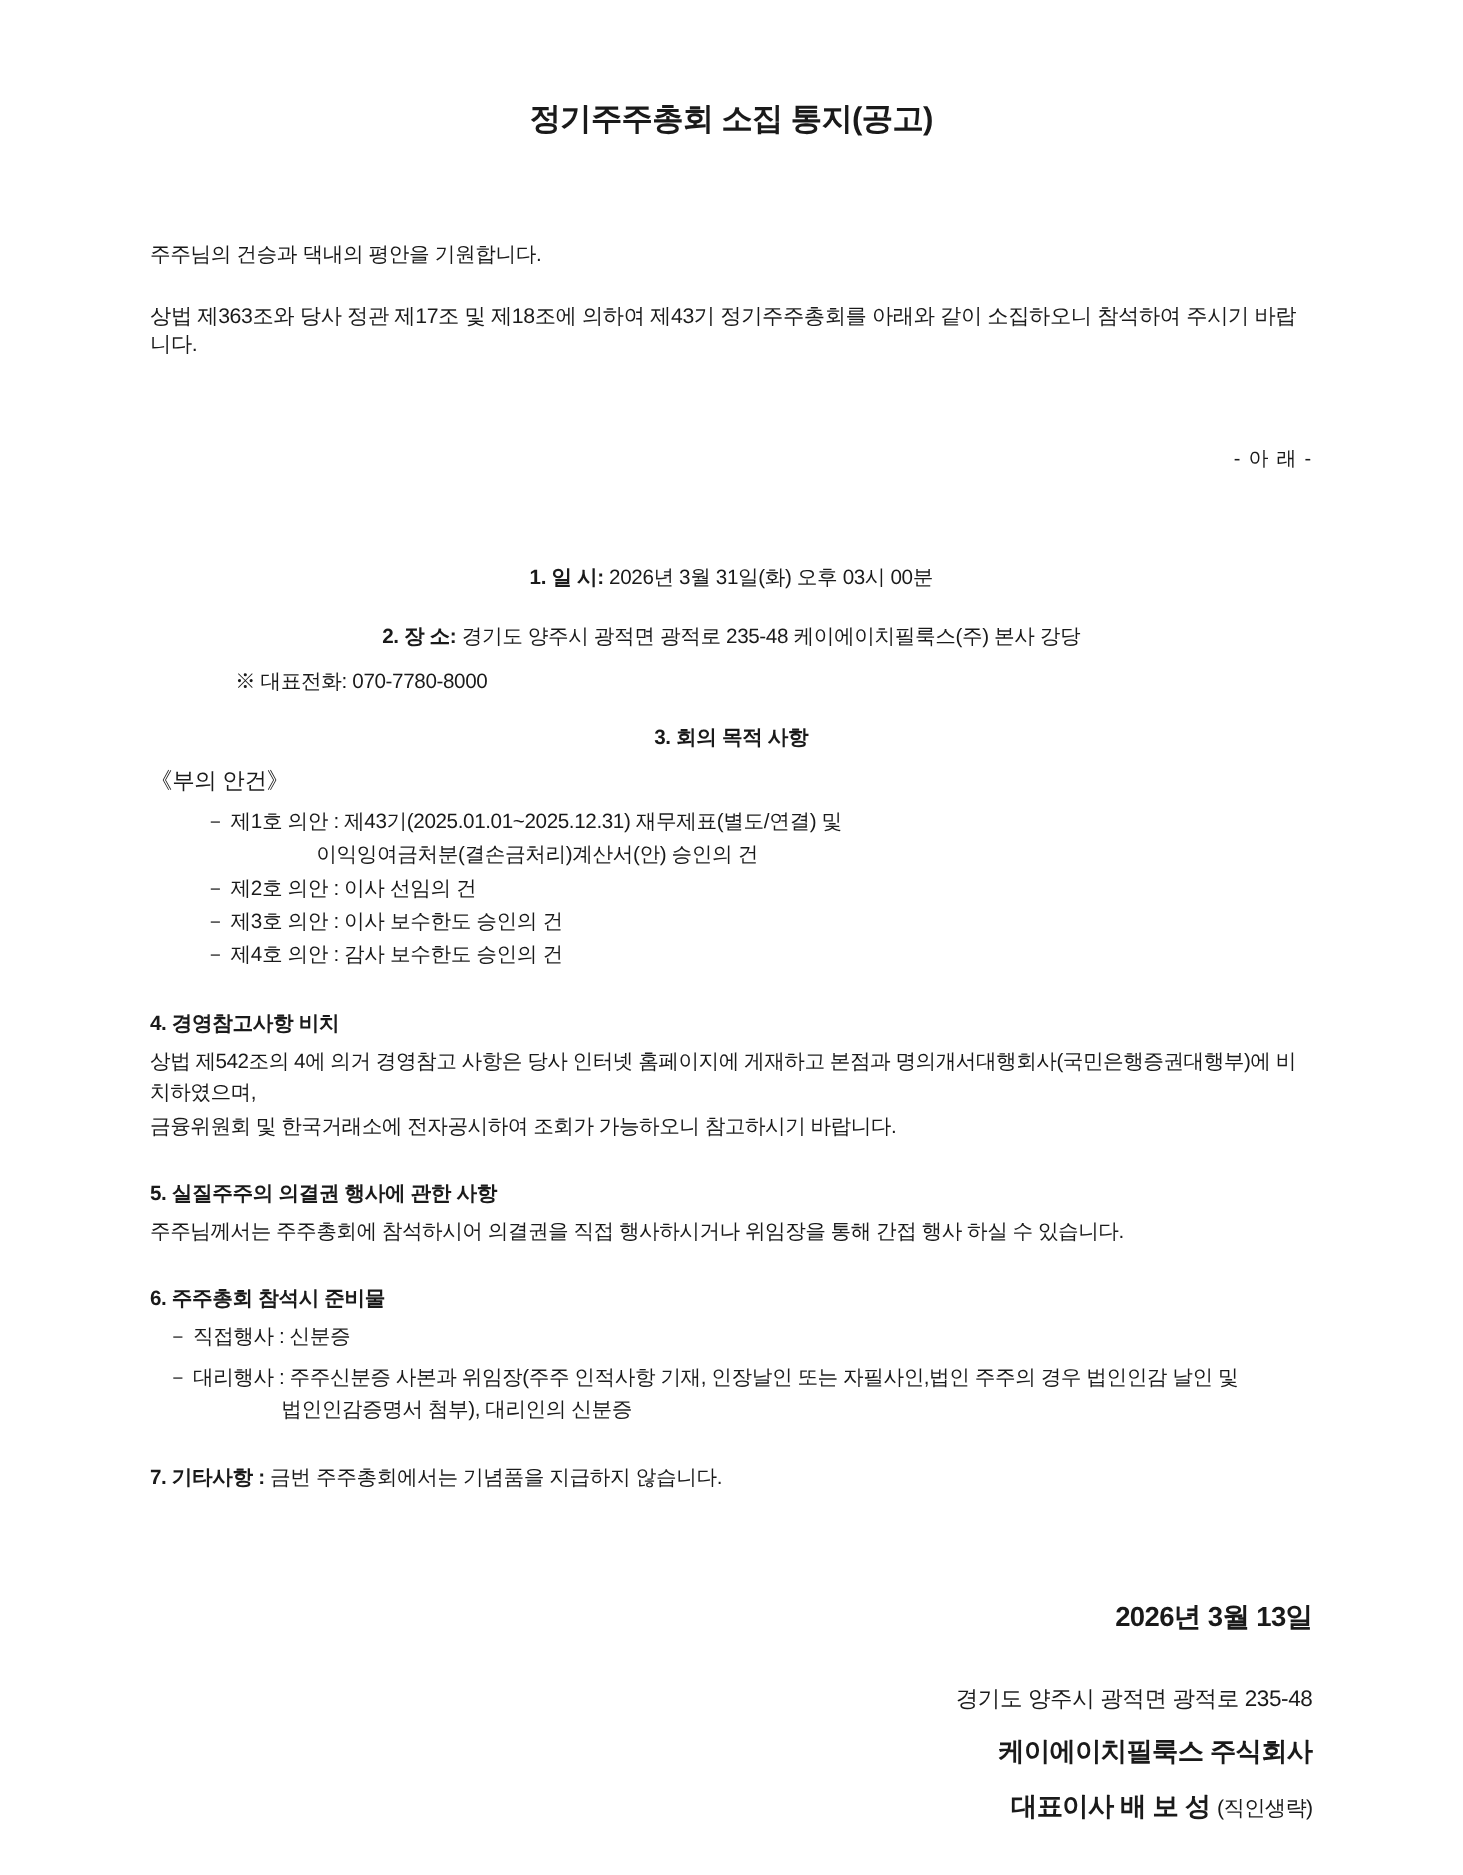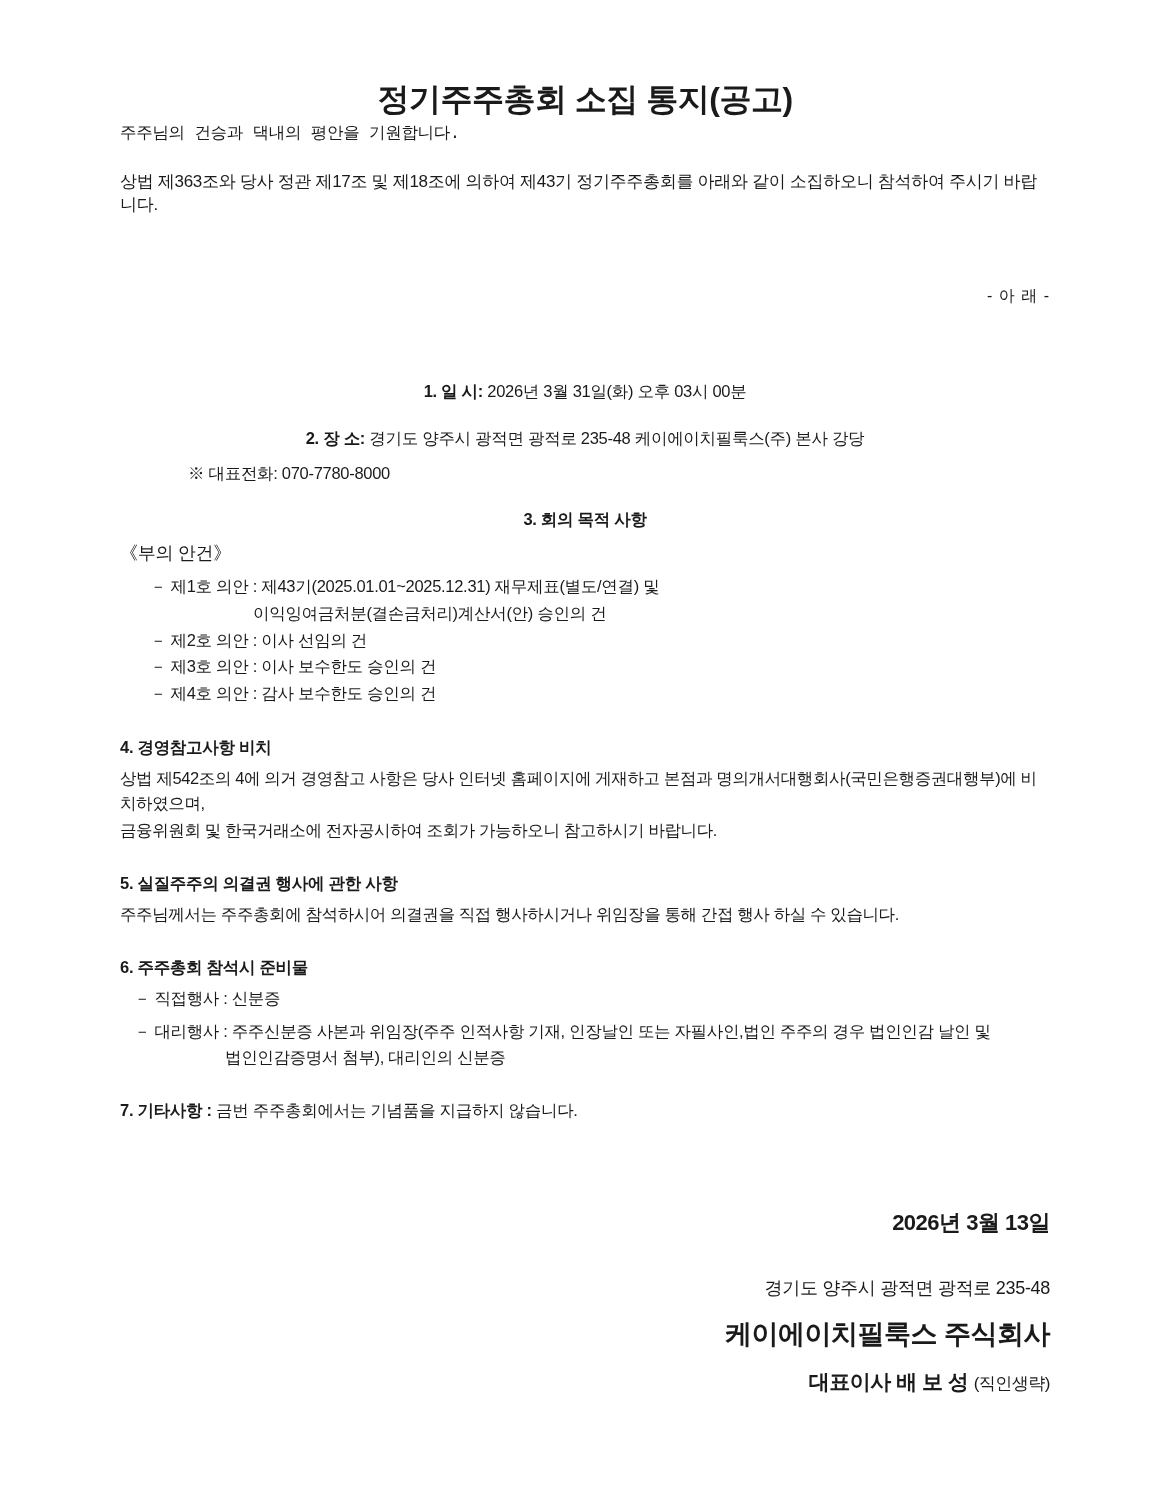--- a/index.html
+++ b/index.html
@@ -17,32 +17,32 @@
   }
   .page {
     width: 1170px;
     height: 1500px;
     box-sizing: border-box;
     padding: 0;
     position: relative;
   }
   .doc-title {
     text-align: center;
-    font-size: 32px;
+    font-size: 25px;
     font-weight: bold;
     letter-spacing: -0.5px;
     margin-top: 78px;
   }
   .body-block {
     padding: 0 120px 0 120px;
   }
   .greeting {
-    font-size: 16.5px;
-    letter-spacing: -0.3px;
-    font-family: Liberation Mono, monospace;
+    margin-top: 82px;
+    font-size: 16.5px;
+    letter-spacing: -0.3px;
   }
   .intro {
     margin-top: 26px;
     font-size: 17px;
     letter-spacing: -0.3px;
   }
   .arae {
     text-align: right;
     font-size: 16px;
     letter-spacing: 1px;
@@ -69,21 +69,21 @@
   }
   .agenda-head {
     margin-top: 10px;
     font-size: 18px;
     letter-spacing: -0.3px;
   }
   .agenda-list {
     margin-top: 8px;
   }
   .agenda-item {
-    margin-left: 30px;
+    margin-left: 44px;
     font-size: 16.5px;
     letter-spacing: -0.3px;
     line-height: 1.62;
     white-space: pre;
   }
   .agenda-cont {
     margin-left: 133px;
     font-size: 16.5px;
     letter-spacing: -0.3px;
     line-height: 1.62;
@@ -127,21 +127,21 @@
     font-weight: bold;
     letter-spacing: -0.5px;
   }
   .footer-addr {
     margin-top: 38px;
     font-size: 18px;
     letter-spacing: -0.3px;
   }
   .footer-company {
     margin-top: 16px;
-    font-size: 27px;
+    font-size: 21px;
     font-weight: bold;
     letter-spacing: -0.5px;
   }
   .footer-ceo {
     margin-top: 16px;
     font-size: 21px;
     font-weight: bold;
     letter-spacing: -0.5px;
   }
   .footer-ceo .seal {

